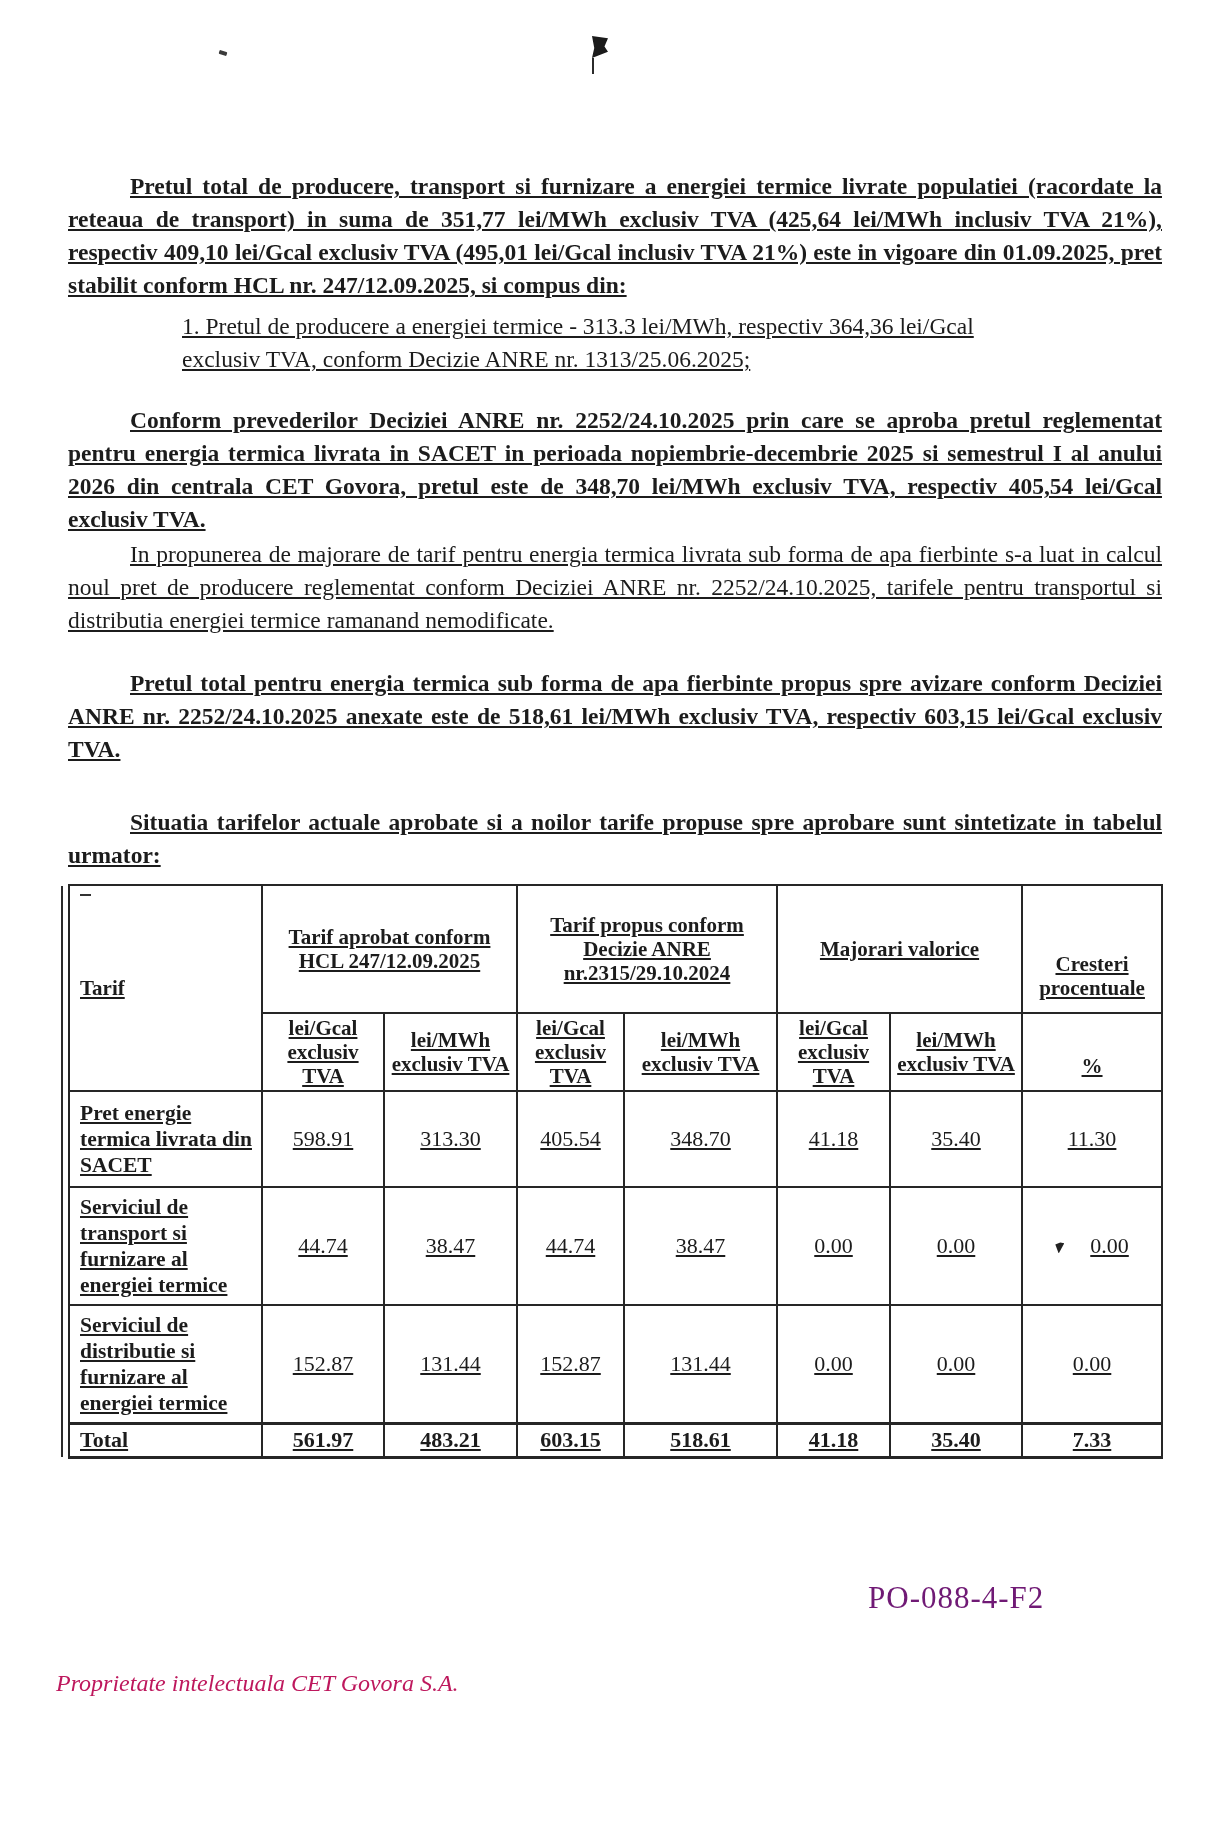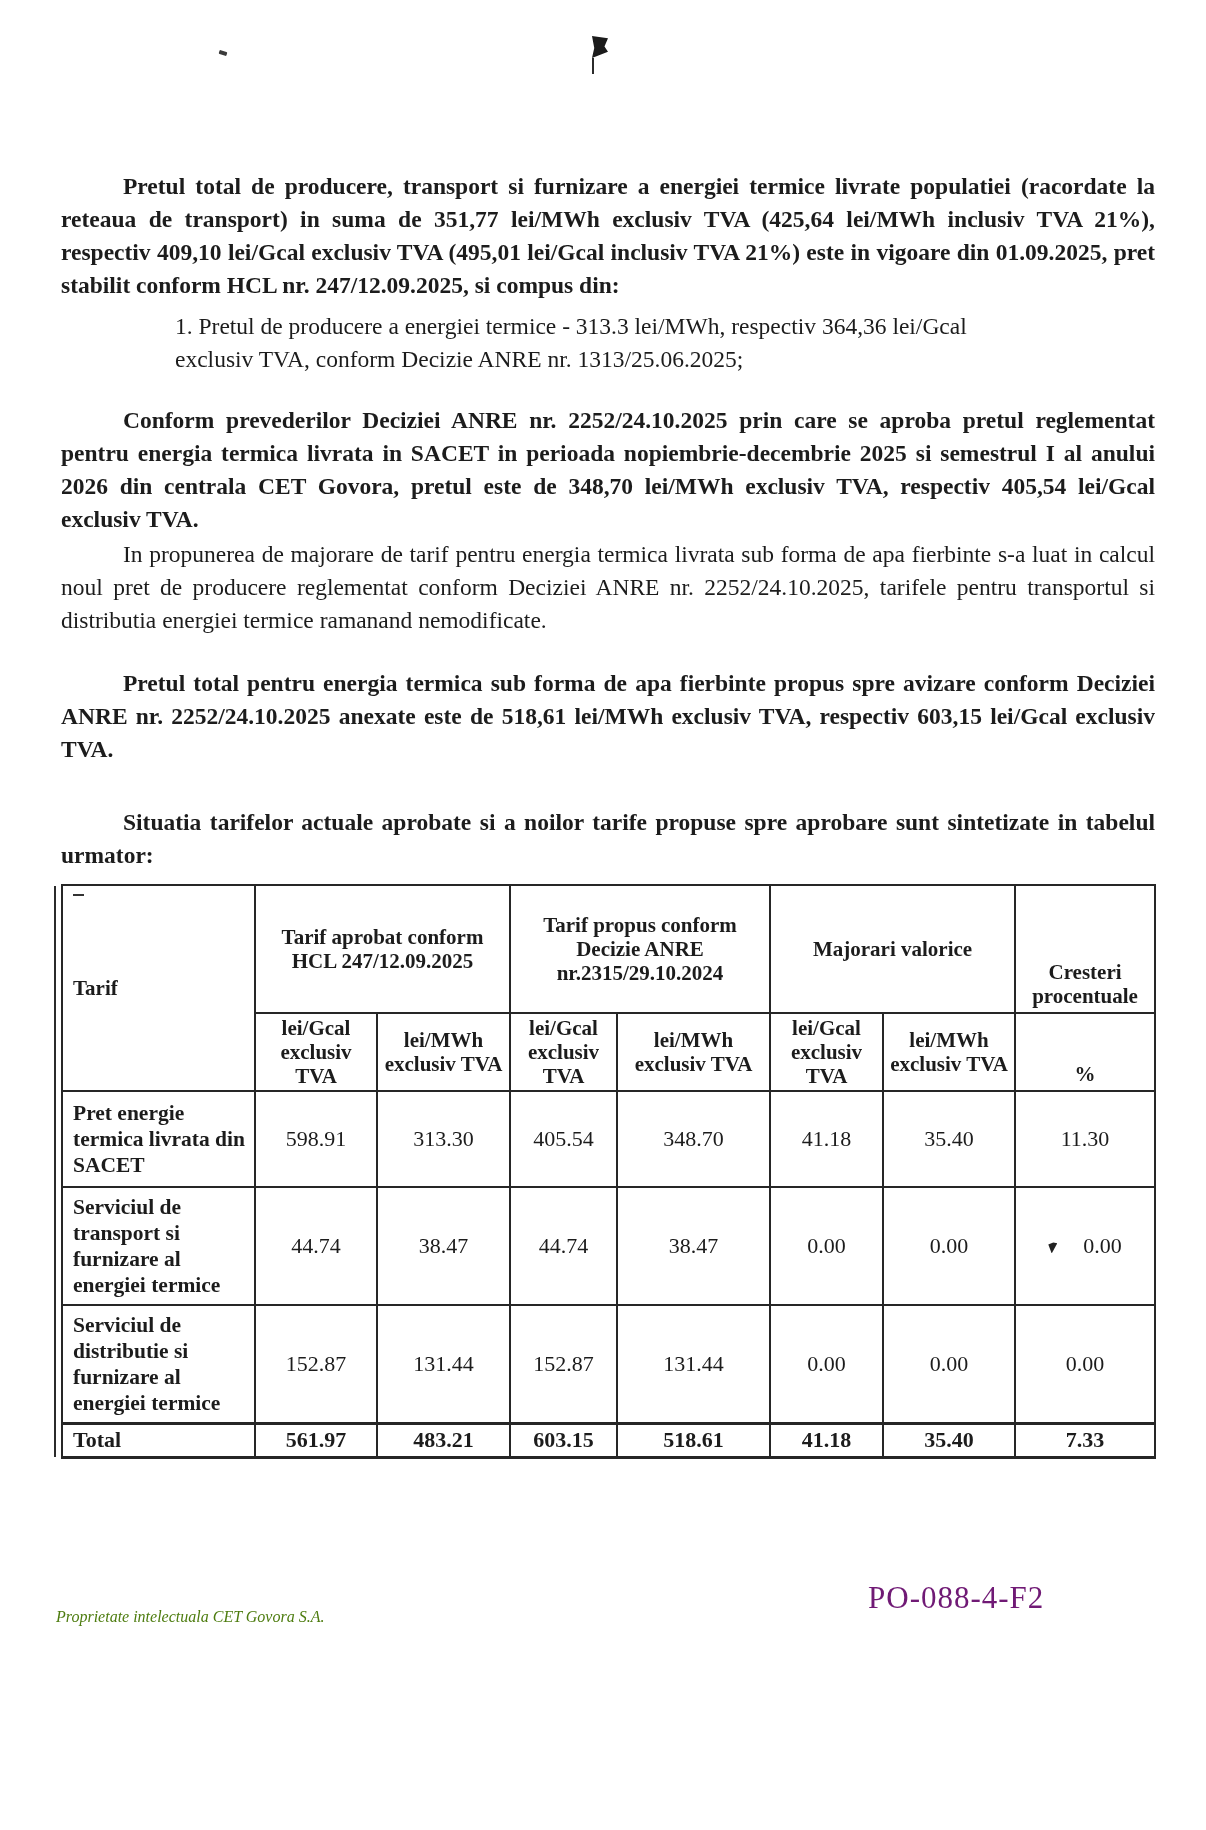--- a/index.html
+++ b/index.html
@@ -19,21 +19,21 @@
     background:#3a3a3a;transform:rotate(18deg);border-radius:1px;
   }
   .flag{position:absolute;left:590px;top:36px;width:18px;height:40px;}
   .flag .cloth{
     position:absolute;left:2px;top:0;width:16px;height:22px;background:#1b1b1b;
     clip-path:polygon(0 0,100% 10%,78% 48%,100% 72%,0 100%,14% 55%);
   }
   .flag .stem{position:absolute;left:2px;top:22px;width:2px;height:16px;background:#2b2b2b;}
 
   .content{
-    position:absolute;left:61px;top:170px;width:1094px;
+    position:absolute;left:68px;top:170px;width:1094px;text-decoration:underline;
   }
   p{
     margin:0;
     font-size:23.5px;
     line-height:33px;
     text-align:justify;
   }
   .b{font-weight:bold;}
   .indent{text-indent:62px;}
   .list{
@@ -76,21 +76,21 @@
     text-align:left;
     vertical-align:middle;
     padding-left:10px;
     position:relative;
   }
   th.tarif-cell .dash-mark{
     position:absolute;top:8px;left:10px;width:11px;height:2px;background:#333;
   }
   tr.grp-row{height:128px;}
   tr.unit-row{height:72px;}
-  th.bottom-al{vertical-align:bottom;padding-bottom:4px;}
+  th.bottom-al{vertical-align:bottom;padding-bottom:12px;}
   tbody td.num, tfoot td.num{
     font-size:22px;
     text-align:center;
     vertical-align:middle;
     font-weight:normal;
   }
   tbody td.rowlabel{
     font-size:21.5px;
     line-height:26px;
     font-weight:bold;
@@ -110,24 +110,24 @@
   tfoot td.num{font-weight:bold;}
   .tick{
     display:inline-block;width:9px;height:11px;background:#222;
     clip-path:polygon(0 18%,55% 0,100% 8%,38% 100%);
     margin-right:26px;
     vertical-align:middle;
   }
 
   
   .footer-left{
-    position:absolute;left:56px;top:1608px;
+    position:absolute;left:56px;top:1670px;
     font-style:italic;
-    font-size:16px;
-    color:#4d7c0f;
+    font-size:24px;
+    color:#be185d;
   }
   .footer-right{
     position:absolute;left:868px;top:1580px;
     font-size:31px;
     letter-spacing:1px;
     color:#701a75;
   }
 </style>
 </head>
 <body>

